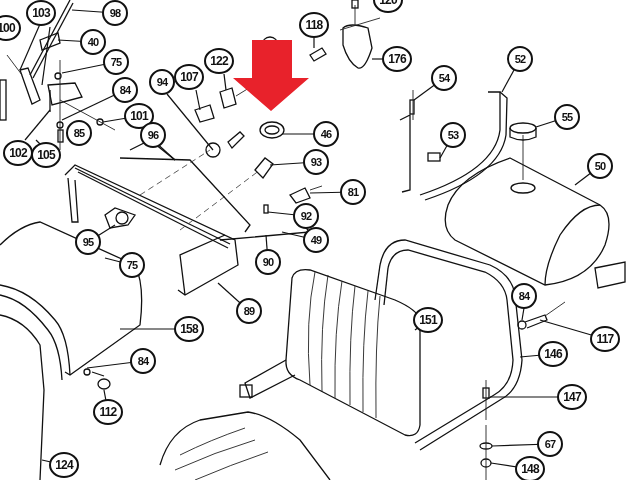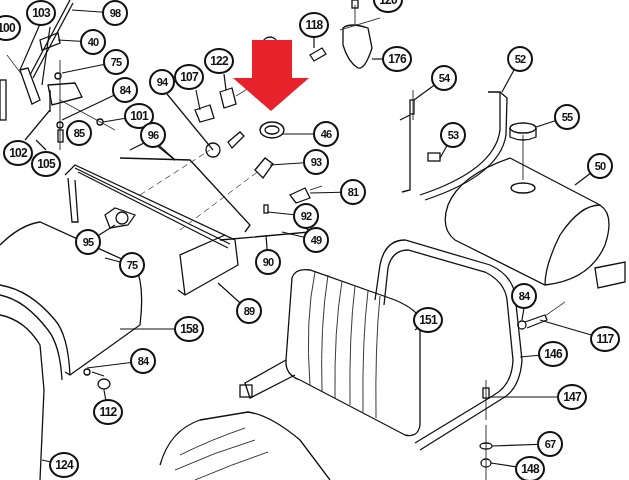--- a/index.html
+++ b/index.html
@@ -200,21 +200,21 @@
   <div class="callout wide" style="left:-9px;top:15px">100</div>
   <div class="callout wide" style="left:26px;top:0px">103</div>
   <div class="callout" style="left:102px;top:0px">98</div>
   <div class="callout" style="left:80px;top:29px">40</div>
   <div class="callout" style="left:103px;top:49px">75</div>
   <div class="callout" style="left:112px;top:77px">84</div>
   <div class="callout wide" style="left:124px;top:103px">101</div>
   <div class="callout" style="left:66px;top:120px">85</div>
   <div class="callout" style="left:140px;top:122px">96</div>
   <div class="callout wide" style="left:3px;top:140px">102</div>
-  <div class="callout wide" style="left:31px;top:151px">105</div>
+  <div class="callout wide" style="left:31px;top:142px">105</div>
   <div class="callout" style="left:149px;top:69px">94</div>
   <div class="callout wide" style="left:174px;top:64px">107</div>
   <div class="callout wide" style="left:204px;top:48px">122</div>
   <div class="callout wide" style="left:299px;top:12px">118</div>
   <div class="callout wide" style="left:373px;top:-13px">120</div>
   <div class="callout wide" style="left:382px;top:46px">176</div>
   <div class="callout" style="left:313px;top:121px">46</div>
   <div class="callout" style="left:303px;top:149px">93</div>
   <div class="callout" style="left:340px;top:179px">81</div>
   <div class="callout" style="left:293px;top:203px">92</div>

